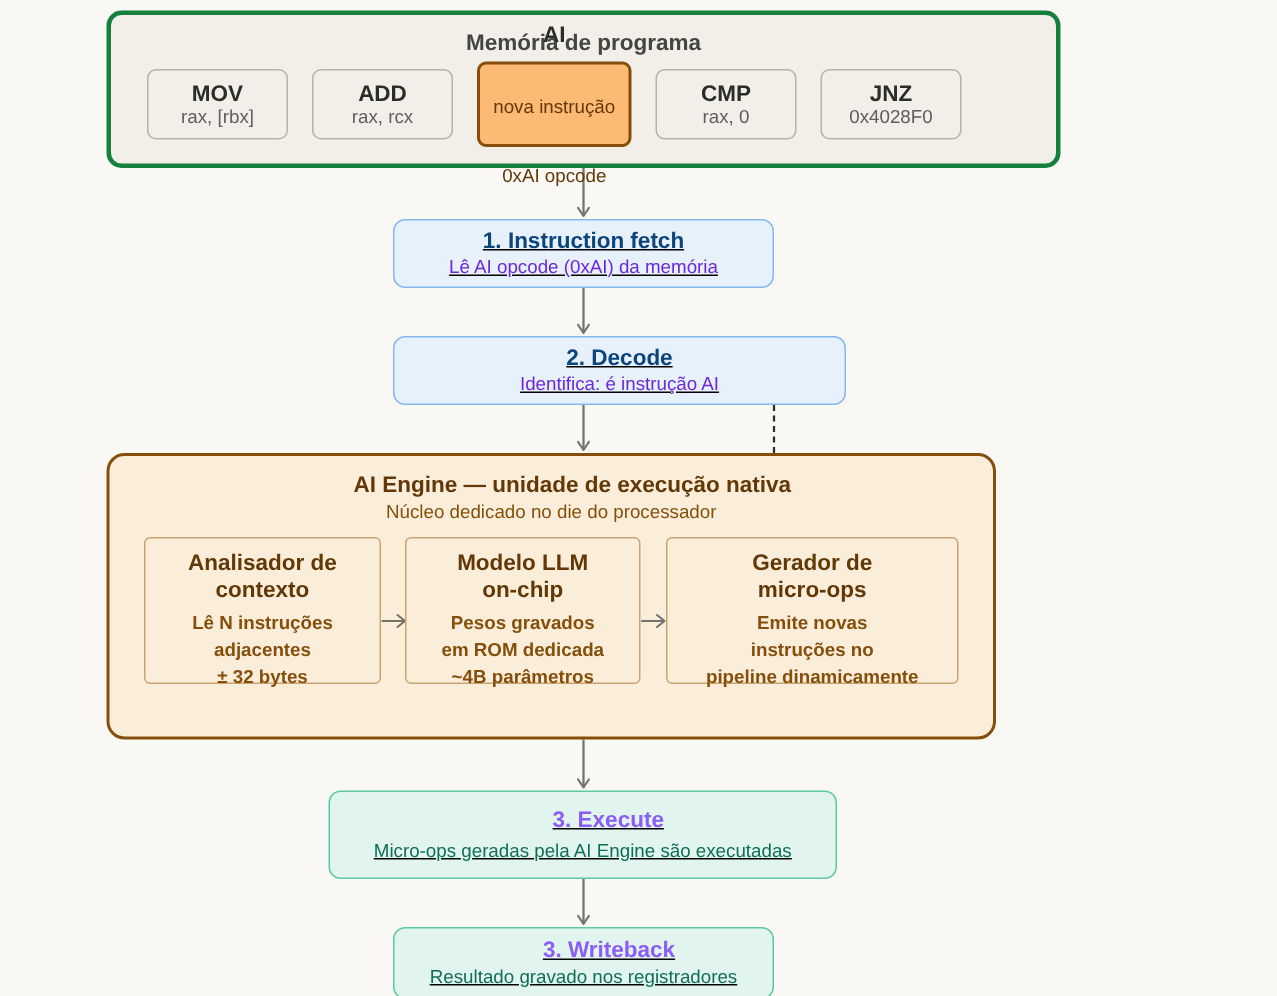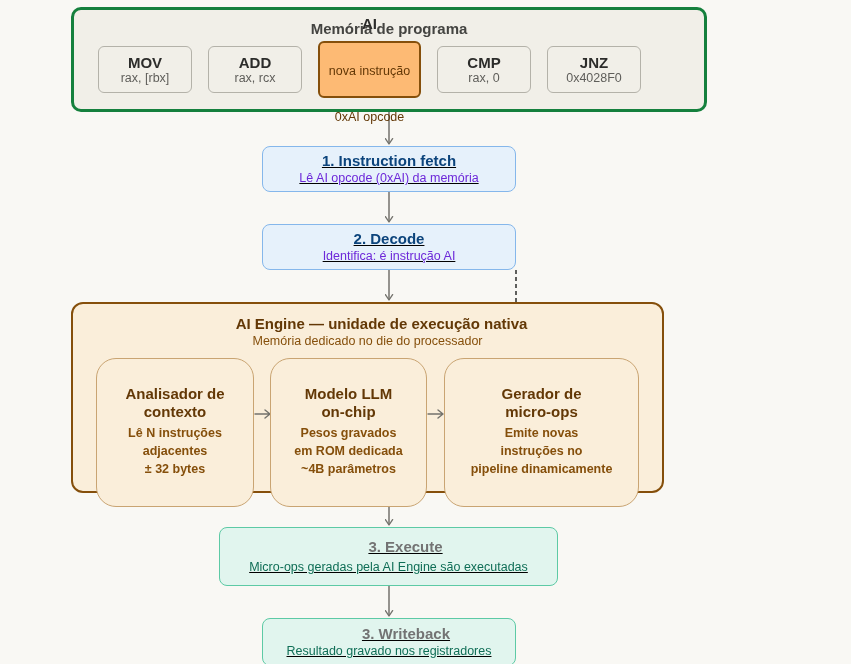--- a/index.html
+++ b/index.html
@@ -21,32 +21,32 @@
   .instr.ai .t { color:#2c2c2a; }
   .instr.ai .s { color:#633806; line-height:14px;margin-top:32px; }
 
   
   .stage { border-radius:8px;text-decoration:underline; }
   .stage .t { font-size:15px; font-weight:bold; line-height:18px; }
   .stage .s { font-size:12.5px; line-height:16px; }
   .blue { background:#e6f1fb; border:1px solid #85b7eb; }
   .blue .t { color:#0c447c; } .blue .s { color:#6d28d9; }
   .green { background:#e1f5ee; border:1px solid #5dcaa5; }
-  .green .t { color:#737373;margin-left:34px; } .green .s { color:#0f6e56; }
+  .green .t { color:#8b5cf6;margin-left:34px; } .green .s { color:#0f6e56; }
 
   #fetch { left:262px; top:146px; width:254px; height:46px; }
-  #decode { left:262px; top:224px; width:254px; height:46px;align-items:center; }
+  #decode { left:262px; top:224px; width:302px; height:46px;align-items:center; }
   #execute { left:219px; top:527px; width:339px; height:59px; }
   #writeback { left:262px; top:618px; width:254px; height:48px; }
 
   
   #engine { left:71px; top:302px; width:593px; height:191px; background:#faeeda; border:2px solid #854f0b; border-radius:12px; }
   #engine-title { left:0; top:11px; width:100%; text-align:center; font-size:15px; font-weight:bold; color:#633806;padding-left:28px; }
   #engine-sub { left:0; top:30px; width:100%; text-align:center; font-size:12.5px; color:#854f0b; }
-  .sub { top:54px; height:149px; background:#faeeda; border:1px solid #c9a472; border-radius:20px; justify-content:flex-start; padding-top:26px; }
+  .sub { top:54px; height:98px; background:#faeeda; border:1px solid #c9a472; border-radius:4px; justify-content:flex-start; padding-top:8px; }
   .sub .t { font-size:15px; font-weight:bold; color:#633806; line-height:18px; }
   .sub .s { font-size:12.5px; color:#854f0b; line-height:16px; margin-top:2px;font-weight:bold; }
 
   svg#arrows { position:absolute; left:0; top:0; }
 </style>
 </head>
 <body>
 
 <svg id="arrows" width="851" height="664">
   <defs>
@@ -92,21 +92,21 @@
   <div class="s">Lê AI opcode (0xAI) da memória</div>
 </div>
 
 <div id="decode" class="abs stage blue center">
   <div class="t">2. Decode</div>
   <div class="s">Identifica: é instrução AI</div>
 </div>
 
 <div id="engine" class="abs">
   <div id="engine-title" class="abs">AI Engine — unidade de execução nativa</div>
-  <div id="engine-sub" class="abs">Memória dedicado no die do processador</div>
+  <div id="engine-sub" class="abs">Núcleo dedicado no die do processador</div>
 
   <div class="abs sub center" style="left:23px; width:158px;">
     <div class="t">Analisador de</div>
     <div class="t">contexto</div>
     <div class="s" style="margin-top:4px">Lê N instruções</div>
     <div class="s">adjacentes</div>
     <div class="s">± 32 bytes</div>
   </div>
 
   <svg class="abs" style="left:181px; top:104px;" width="18" height="12">

